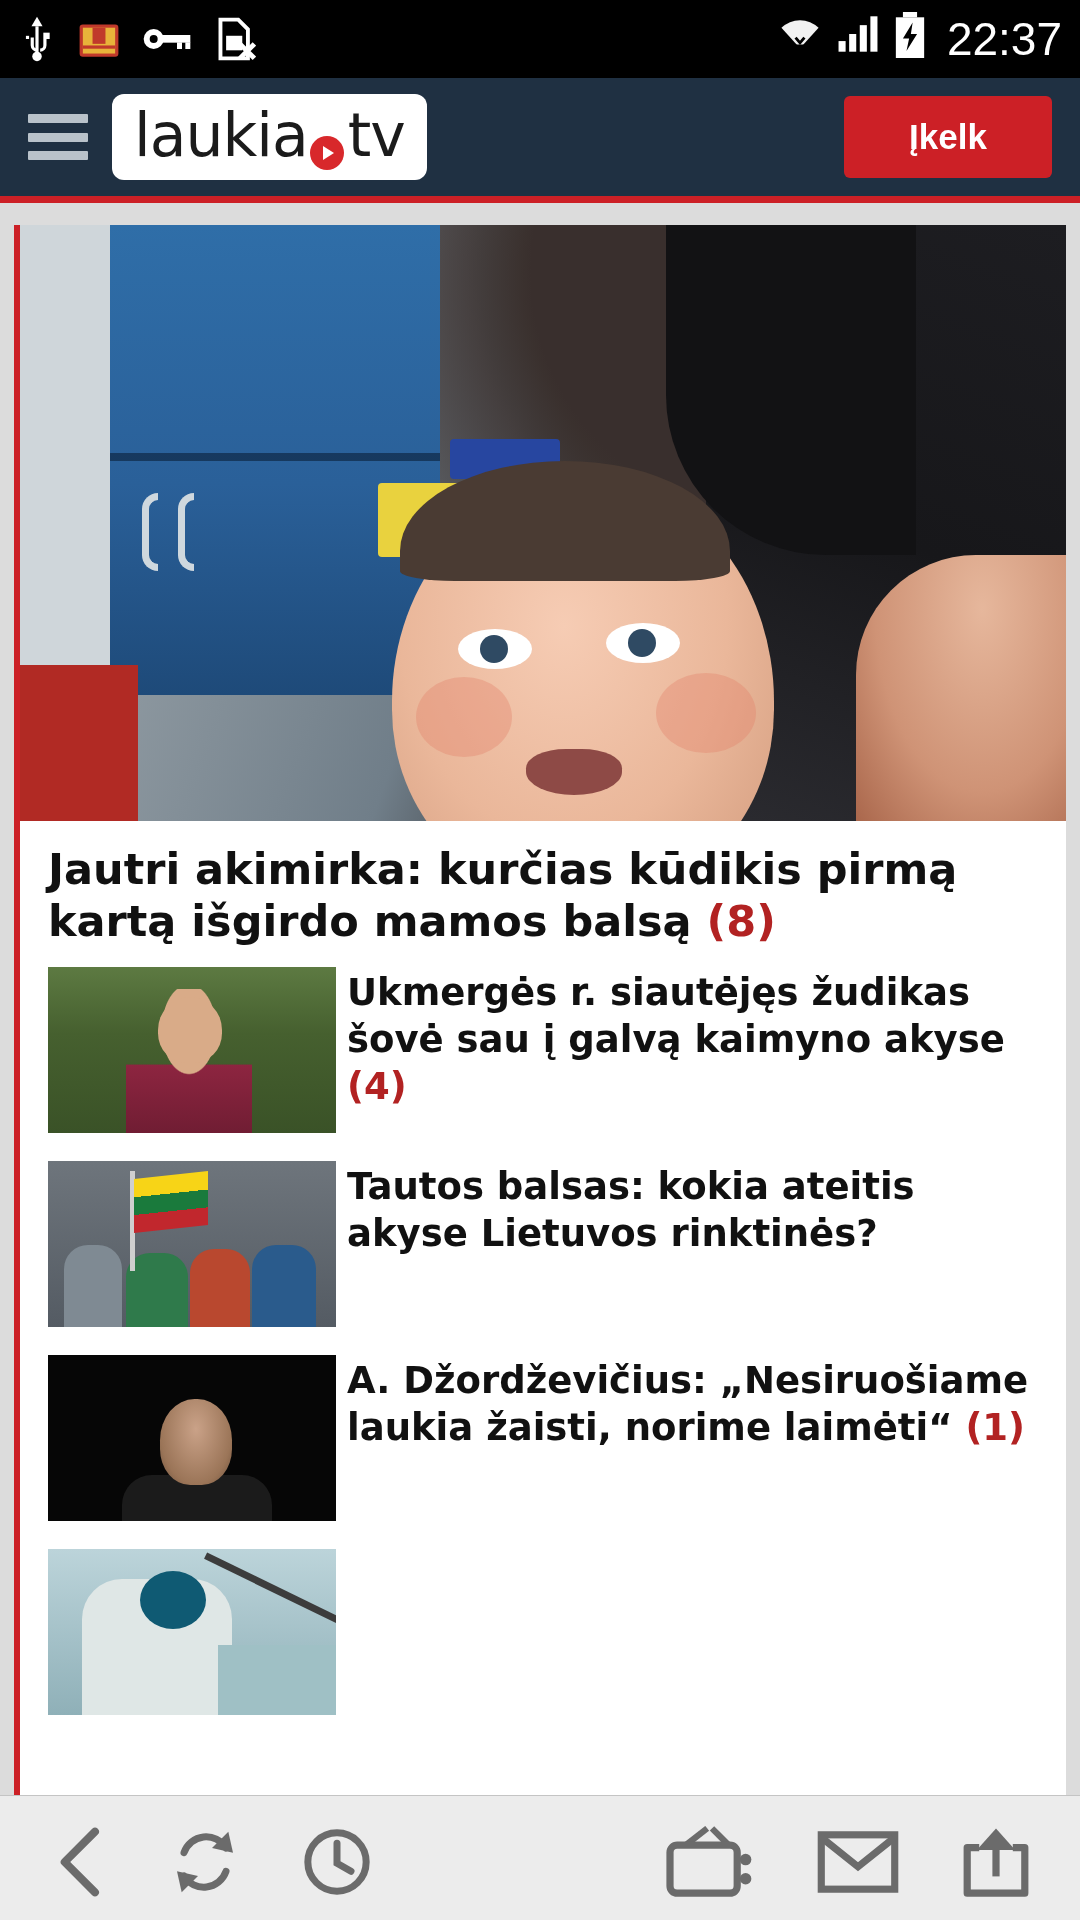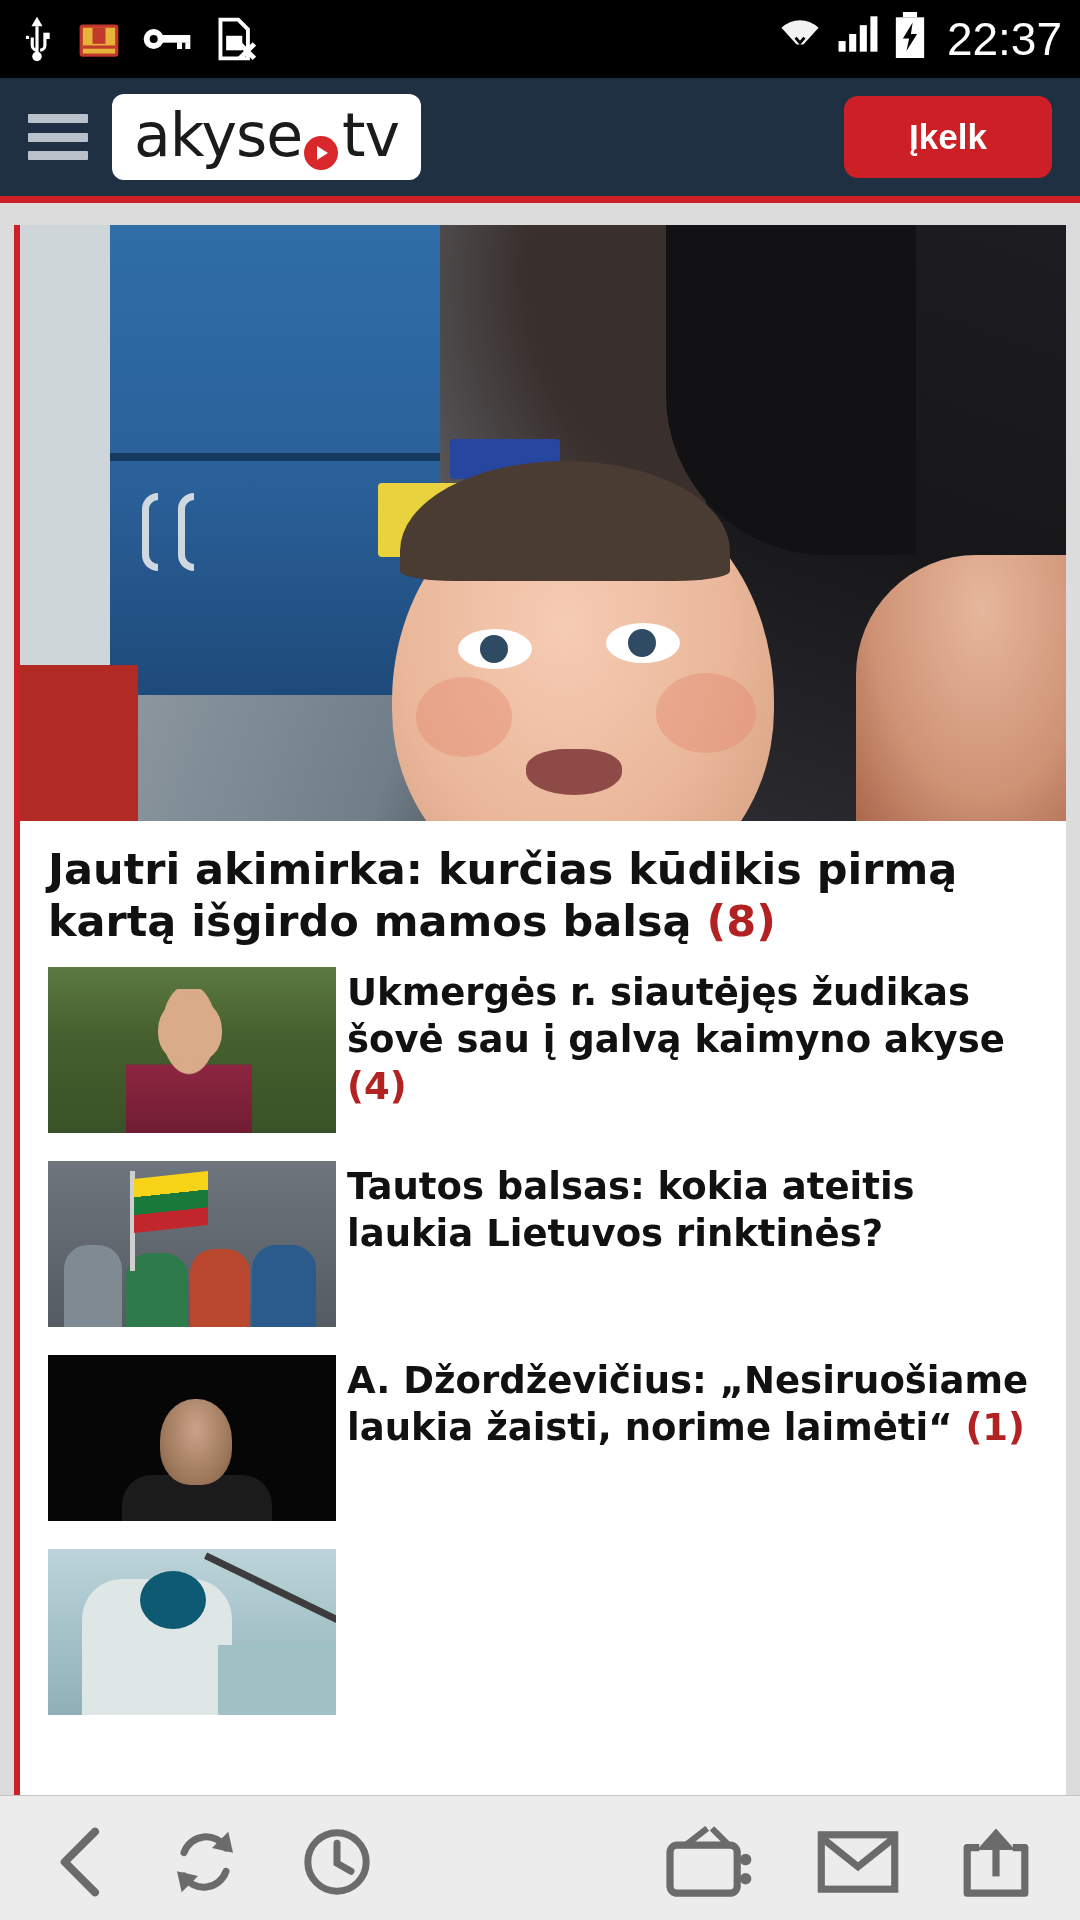--- a/index.html
+++ b/index.html
@@ -111,21 +111,21 @@
   }
   .upload-btn {
     position: absolute;
     right: 28px;
     top: 18px;
     width: 208px;
     height: 82px;
     background: #cc2026;
     color: #ffffff;
     border: none;
-    border-radius: 14px;
+    border-radius: 6px;
     font-size: 35px;
     font-weight: bold;
     font-family: "Liberation Sans", sans-serif;
     cursor: pointer;
   }
   .red-rule {
     height: 7px;
     background: #cc2026;
   }
 
@@ -397,21 +397,21 @@
   </div>
 </div>
 
 <div class="appbar">
   <div class="hamburger">
     <span></span>
       <span></span>
       <span></span>
   </div>
   <div class="logo">
-    <span class="logo-text">akyse</span>
+    <span class="logo-text">laukia</span>
     <span class="logo-dot"></span>
     <span class="logo-tv">tv</span>
   </div>
   <button class="upload-btn">Įkelk</button>
 </div>
 <div class="red-rule"></div>
 
 <div class="content">
   <div class="card">
 
@@ -454,21 +454,21 @@
     <div class="row">
       <div class="thumb t2">
         <div class="p1"></div>
           <div class="p2"></div>
           <div class="p3"></div>
           <div class="p4"></div>
         <div class="pole"></div>
           <div class="flag"></div>
       </div>
       <div class="row-title">
-        <span>Tautos balsas: kokia ateitis laukia Lietuvos rinktinės?</span>
+        <span>Tautos balsas: kokia ateitis akyse Lietuvos rinktinės?</span>
         <span class="cnt"></span>
       </div>
     </div>
 
     <div class="row">
       <div class="thumb t3">
         <div class="body"></div>
           <div class="head"></div>
       </div>
       <div class="row-title">

